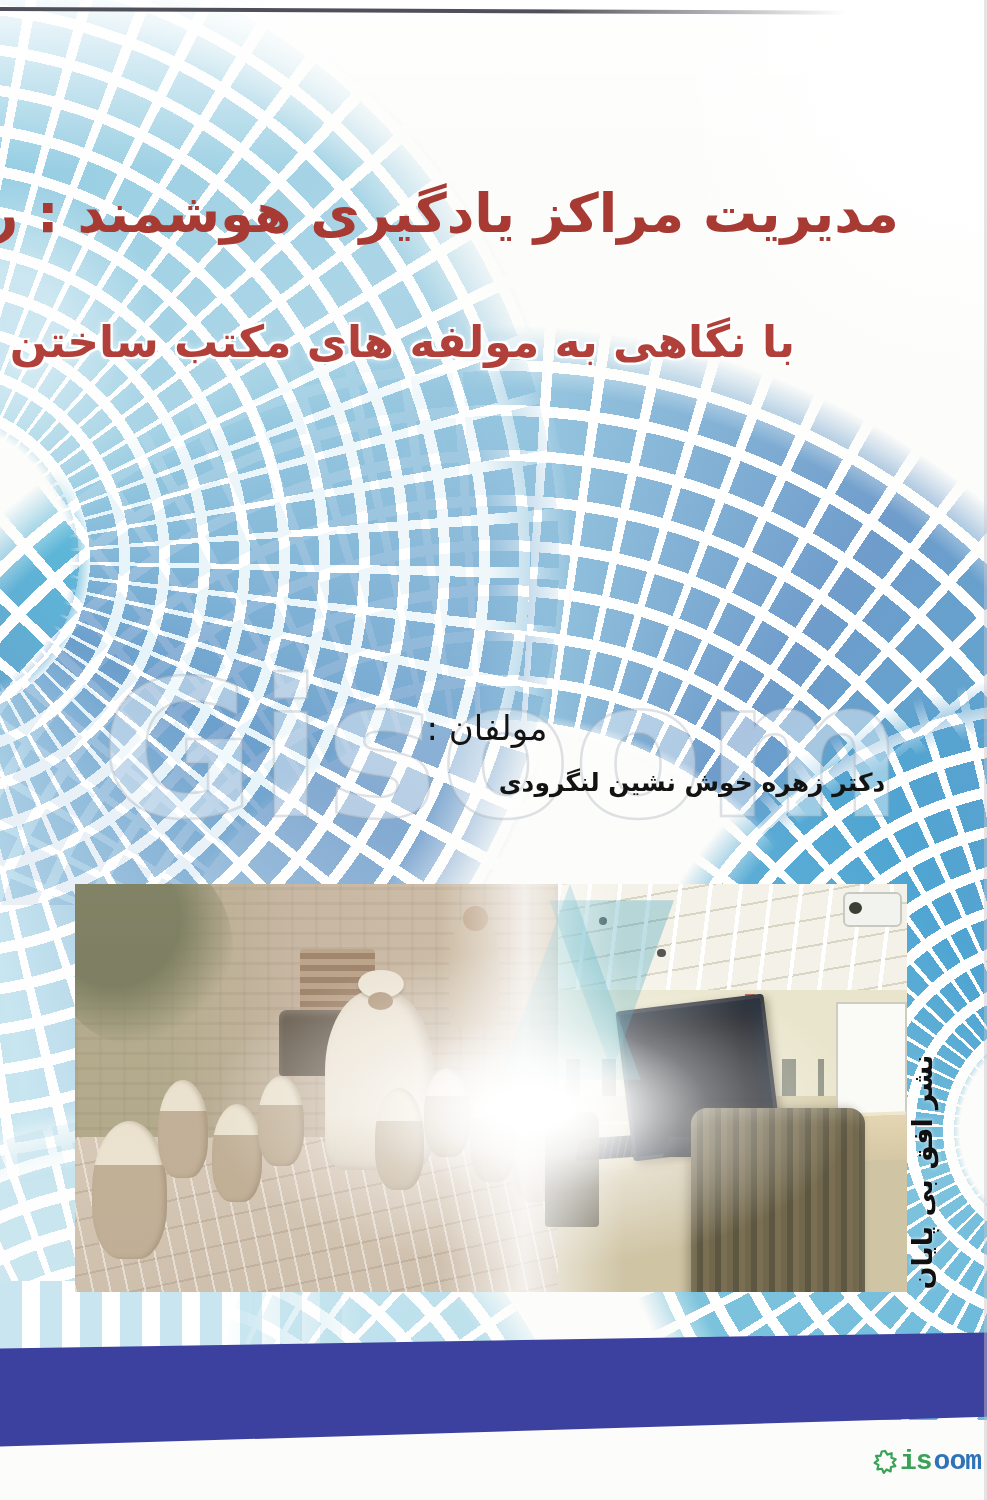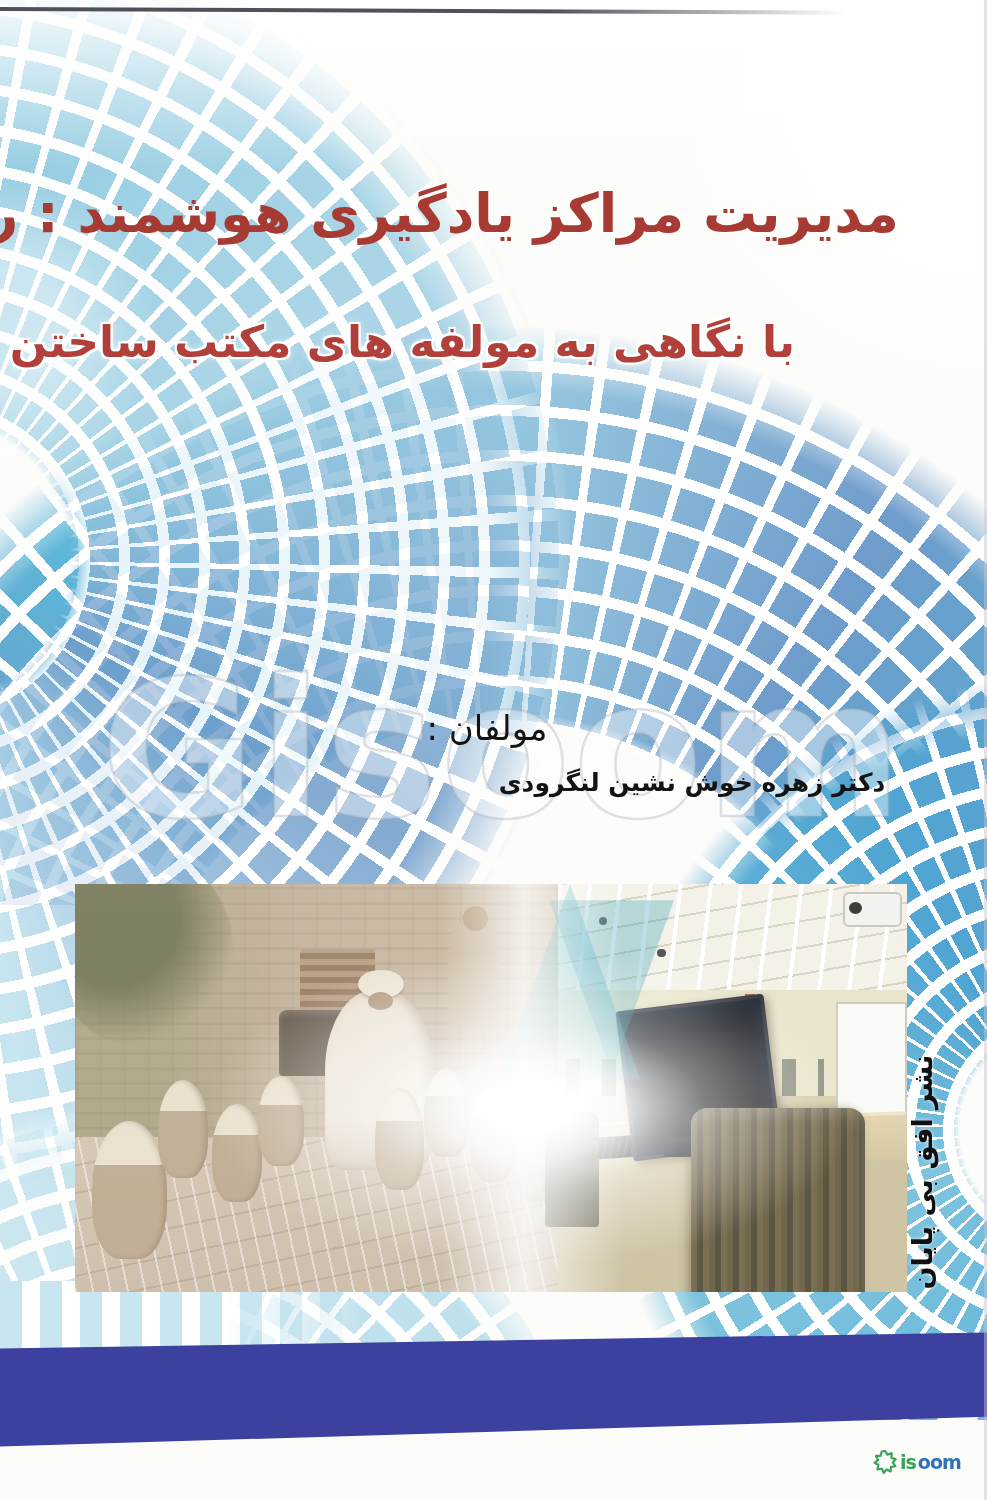--- a/index.html
+++ b/index.html
@@ -165,21 +165,21 @@
       linear-gradient(90deg, rgba(255,255,255,0) 44%, rgba(255,255,255,.75) 54%, rgba(255,255,255,0) 66%);}
 
   
   .stripes{left:0;top:1281px;width:370px;height:70px;z-index:3;
     background:repeating-linear-gradient(90deg,#c9e6f0 0 22px,#ffffff 22px 40px);
     -webkit-mask:linear-gradient(to right,#000 60%,transparent);
     mask:linear-gradient(to right,#000 60%,transparent);}
   .band{left:0;top:1330px;width:987px;height:124px;z-index:4;background:#3c409e;
     clip-path:polygon(0 15%, 100% 2%, 100% 70%, 0 94%);}
   .brand{left:872px;top:1448px;z-index:6;display:flex;align-items:center;gap:2px;}
-  .brand .txt{font-size:19px;font-weight:bold;letter-spacing:-1px;line-height:28px;}
+  .brand .txt{font-size:28px;font-weight:bold;letter-spacing:-1px;line-height:28px;font-family:Liberation Mono, monospace;}
   .brand .g1{color:#3aa257;}
   .brand .b1{color:#2f72b8;}
 </style>
 </head>
 <body>
 
 <div class="page">
 
   <div class="clip" style="left:0;top:0;width:987px;height:905px;">
     <div class="ripple r-main"></div>

